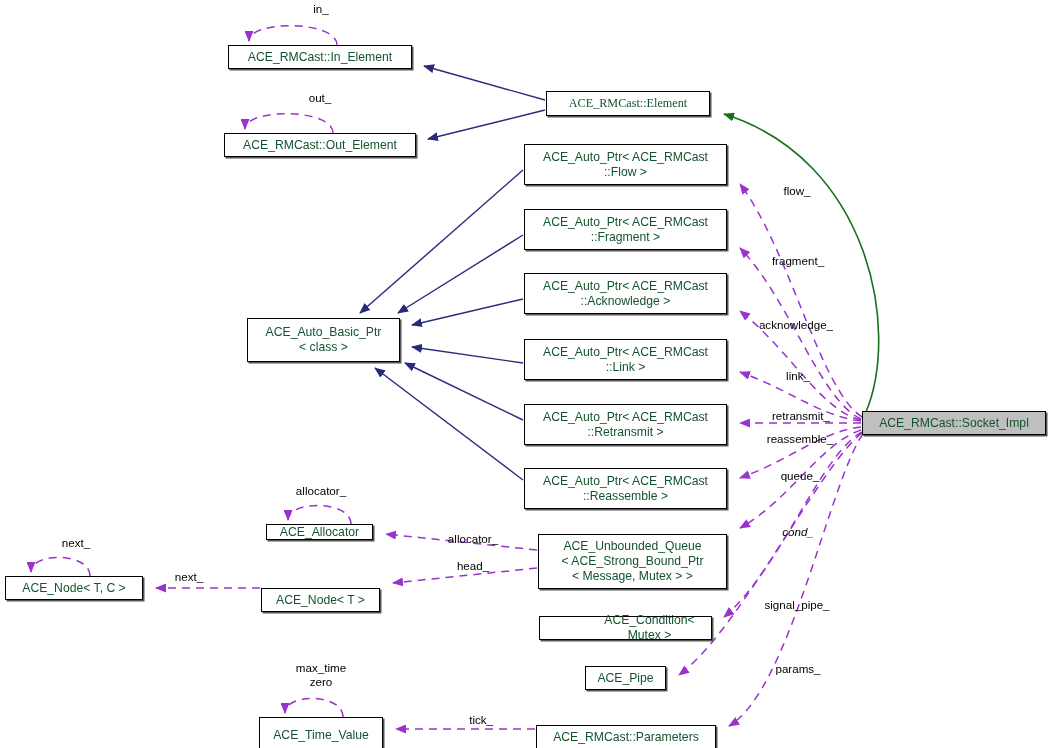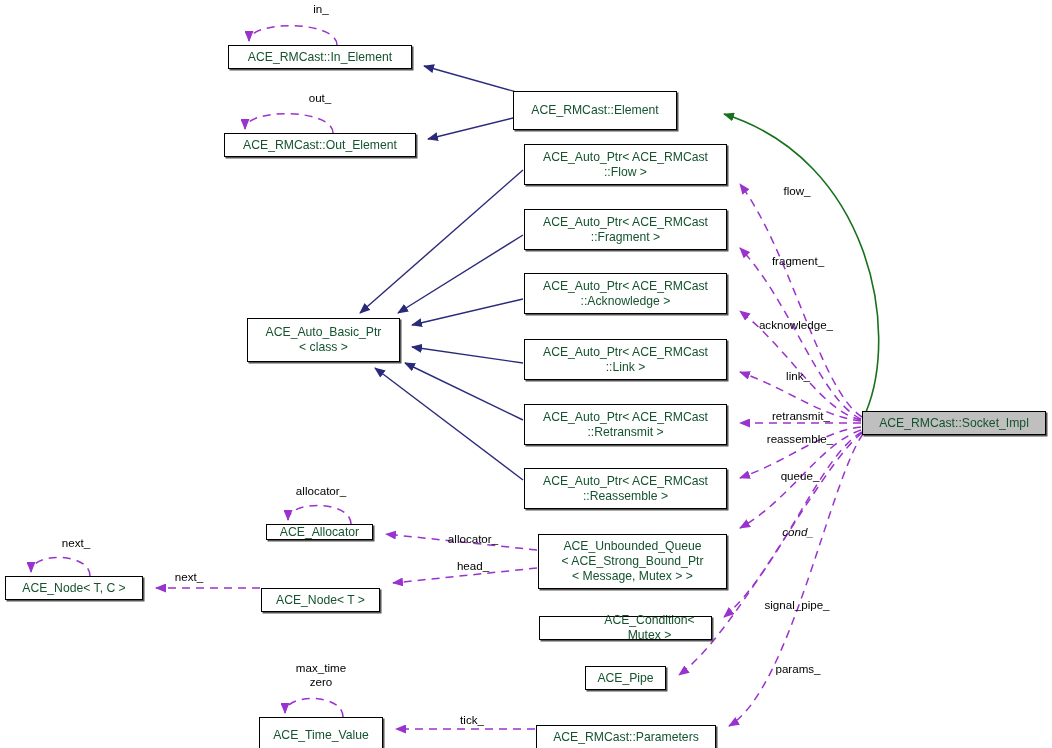--- a/index.html
+++ b/index.html
@@ -71,21 +71,21 @@
     </g>
   </svg>
 
   <div id="nodes">
       <div class="node" style="left: 228px; top: 45px; width: 184px; height: 24px;">
         <span>ACE_RMCast::In_Element</span>
       </div>
       <div class="node" style="left: 224px; top: 133px; width: 192px; height: 24px;">
         <span>ACE_RMCast::Out_Element</span>
       </div>
-      <div class="node" style="left: 513px; top: 91px; width: 164px; height: 39px;">
+      <div class="node" style="left: 546px; top: 91px; width: 164px; height: 25px; font-family: Liberation Serif, serif;">
         <span>ACE_RMCast::Element</span>
       </div>
       <div class="node" style="left: 524px; top: 144px; width: 203px; height: 41px;">
         <span>ACE_Auto_Ptr&lt; ACE_RMCast
 ::Flow &gt;</span>
       </div>
       <div class="node" style="left: 524px; top: 209px; width: 203px; height: 41px;">
         <span>ACE_Auto_Ptr&lt; ACE_RMCast
 ::Fragment &gt;</span>
       </div>
@@ -152,16 +152,16 @@
       <div class="elabel" style="left: 772px; top: 525px; width: 52px; font-style: italic;">cond_</div>
       <div class="elabel" style="left: 752px; top: 598px; width: 90px;">signal_pipe_</div>
       <div class="elabel" style="left: 766px; top: 662px; width: 64px;">params_</div>
       <div class="elabel" style="left: 285px; top: 484px; width: 72px;">allocator_</div>
       <div class="elabel" style="left: 437px; top: 532px; width: 72px;">allocator_</div>
       <div class="elabel" style="left: 448px; top: 559px; width: 50px;">head_</div>
       <div class="elabel" style="left: 52px; top: 536px; width: 48px;">next_</div>
       <div class="elabel" style="left: 165px; top: 570px; width: 48px;">next_</div>
       <div class="elabel" style="left: 283px; top: 661px; width: 76px;">max_time
 zero</div>
-      <div class="elabel" style="left: 451px; top: 713px; width: 42px;">tick_</div>
+      <div class="elabel" style="left: 451px; top: 713px; width: 42px; text-align: right;">tick_</div>
     </div>
 
 </div>
 
 </body></html>

